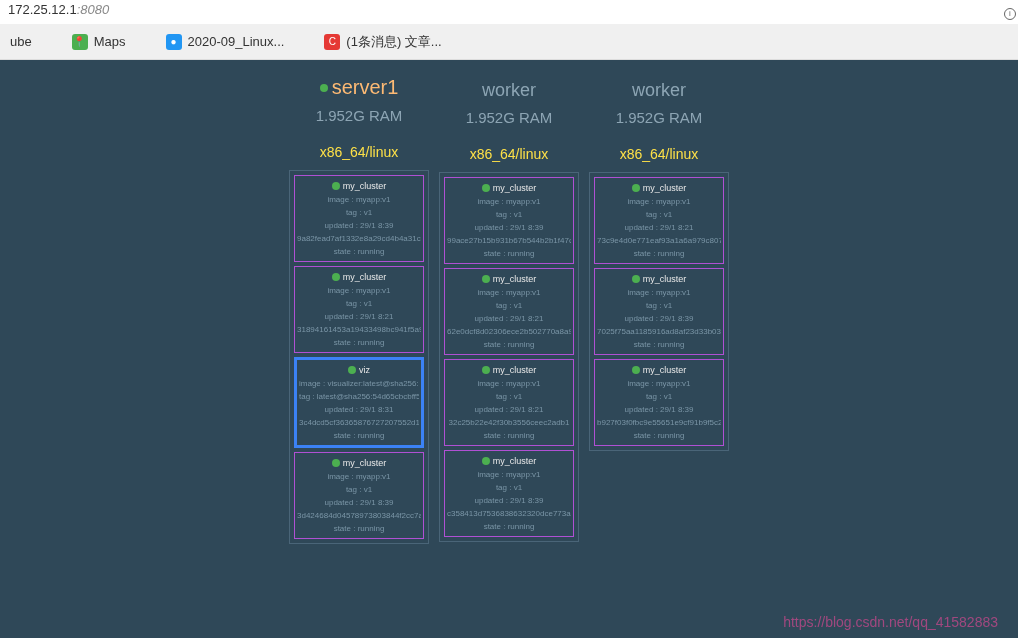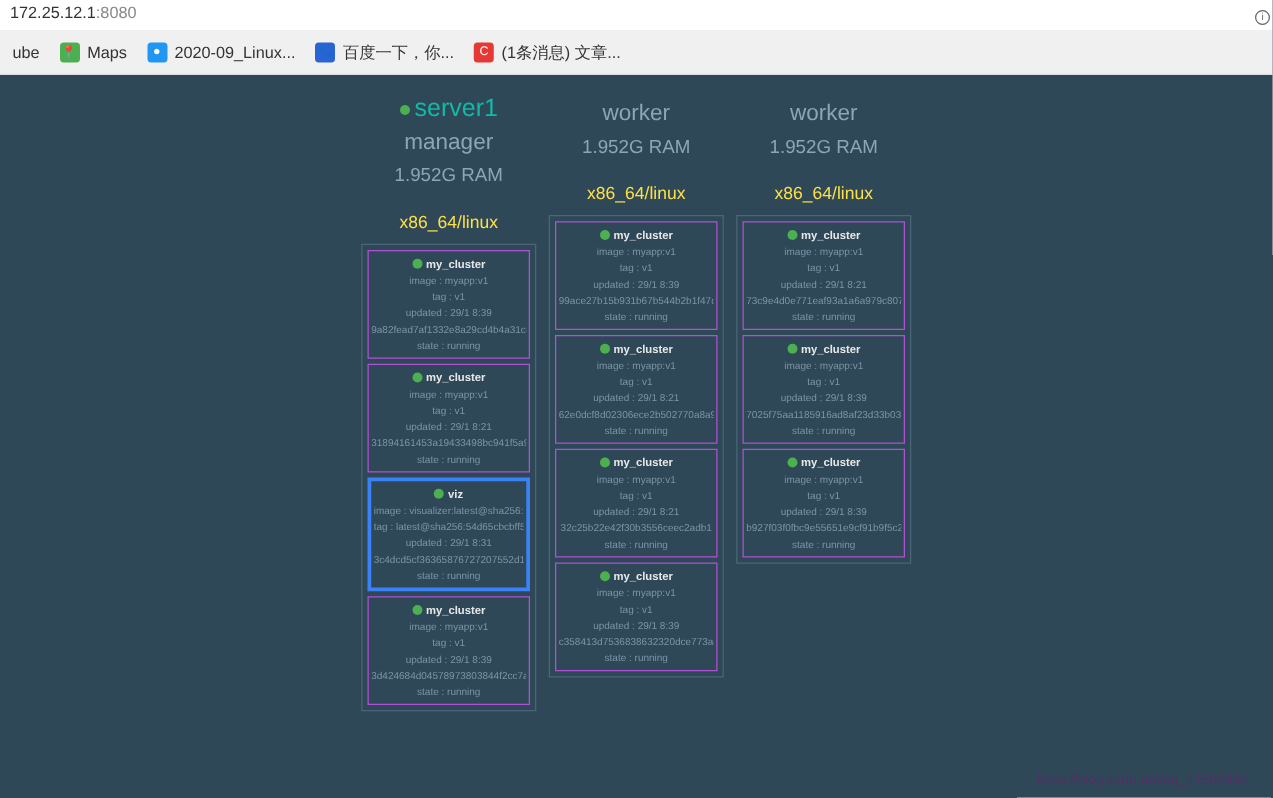--- a/index.html
+++ b/index.html
@@ -1,44 +1,44 @@
 <!DOCTYPE html>
 <html><head>
   <meta charset="utf-8">
   <style>
     * { margin: 0; padding: 0; box-sizing: border-box; font-family: Arial, sans-serif; }
     body { background: #fff; width: 1018px; height: 638px; overflow: hidden; position: relative; }
     
     .url-bar { height: 24px; padding: 2px 8px; font-size: 13px; color: #333; background: #fff; }
-    .url-bar .port { color: #888; }
-    
-    .bookmarks-bar { height: 36px; background: #f0f0f0; border-bottom: 1px solid #ddd; display: flex; align-items: center; padding: 0 4px; gap: 4px; }
+    .url-bar .port { color: #888; font-style: italic; }
+    
+    .bookmarks-bar { height: 36px; background: #f0f0f0; border-bottom: 1px solid #ddd; display: flex; align-items: center; padding: 0 4px; gap: 28px; }
     .bookmark { display: flex; align-items: center; gap: 6px; font-size: 13px; color: #333; padding: 4px 6px; }
     .bookmark-icon { width: 16px; height: 16px; display: flex; align-items: center; justify-content: center; border-radius: 3px; font-size: 10px; }
     
     .viz-container { background: #2f4858; height: calc(100% - 60px); display: flex; justify-content: center; padding-top: 16px; }
     .nodes { display: flex; gap: 10px; }
     .node-col { width: 140px; }
     
     .node-header { text-align: center; color: #a3b6c3; margin-bottom: 10px; }
-    .node-title { font-size: 20px; color: #14b8a6; display: flex; align-items: center; justify-content: center; gap: 4px; }
+    .node-title { font-size: 20px; color: #fdba74; display: flex; align-items: center; justify-content: center; gap: 4px; }
     .node-role { font-size: 18px; color: #8da5b4; margin-top: 4px; }
     .node-ram { font-size: 15px; color: #8da5b4; margin-top: 8px; }
     .node-arch { font-size: 14px; color: #fde047; margin-top: 20px; }
     .green-dot { width: 8px; height: 8px; background: #4caf50; border-radius: 50%; display: inline-block; }
     
     .containers-box { border: 1px solid #4a6578; padding: 4px; }
     .container-card { border: 1px solid #b050d4; background: #2f4858; margin-bottom: 4px; padding: 5px 2px; text-align: center; }
     .container-card.highlighted { border: 3px solid #3b82f6; }
     .container-card:last-child { margin-bottom: 0; }
     
-    .card-title { color: #e8e8e8; font-size: 9px; font-weight: bold; display: flex; align-items: center; justify-content: center; gap: 3px; }
+    .card-title { color: #e8e8e8; font-size: 9px; font-weight: normal; display: flex; align-items: center; justify-content: center; gap: 3px; }
     .card-line { color: #7a95a6; font-size: 8px; margin-top: 4px; white-space: nowrap; overflow: hidden; }
     
-    .watermark { position: absolute; bottom: 8px; right: 20px; color: #701a75; font-size: 11px; opacity: 0.6; margin-top: 36px; }
+    .watermark { position: absolute; bottom: 8px; right: 20px; color: #ec4899; font-size: 14px; opacity: 0.6; margin-top: 36px; }
     
     .info-icon { position: absolute; top: 8px; right: 2px; width: 12px; height: 12px; border: 1px solid #666; border-radius: 50%; font-size: 8px; text-align: center; line-height: 10px; color: #666; }
   </style>
 </head>
 <body>
 
 <div class="url-bar">
   <span>172.25.12.1</span><span class="port">:8080</span>
 </div>
 
@@ -48,40 +48,35 @@
     <div class="bookmark">
       <span>ube</span>
     </div>
     <div class="bookmark">
       <span class="bookmark-icon" style="background: rgb(76, 175, 80); color: rgb(255, 255, 255);">📍</span>
       <span>Maps</span>
     </div>
     <div class="bookmark">
       <span class="bookmark-icon" style="background: rgb(33, 150, 243); color: rgb(255, 255, 255);">●</span>
       <span>2020-09_Linux...</span>
-    </div>
-    <div class="bookmark">
-      <span class="bookmark-icon" style="background: rgb(41, 99, 212); color: rgb(255, 255, 255);">🐾</span>
-      <span>百度一下，你...</span>
     </div>
     <div class="bookmark">
       <span class="bookmark-icon" style="background: rgb(229, 57, 53); color: rgb(255, 255, 255);">C</span>
       <span>(1条消息) 文章...</span>
     </div>
   </div>
 
 <div class="viz-container">
   <div class="nodes">
       <div class="node-col">
         <div class="node-header">
     <div class="node-title">
             <span class="green-dot"></span>
             <span>server1</span>
           </div>
-    <div class="node-role">manager</div>
     <div class="node-ram">1.952G RAM</div>
     <div class="node-arch">x86_64/linux</div>
   </div>
         <div class="containers-box">
           <div class="container-card">
       <div class="card-title">
               <span class="green-dot"></span>
               <span>my_cluster</span>
             </div>
       <div class="card-line">image : myapp:v1</div>

